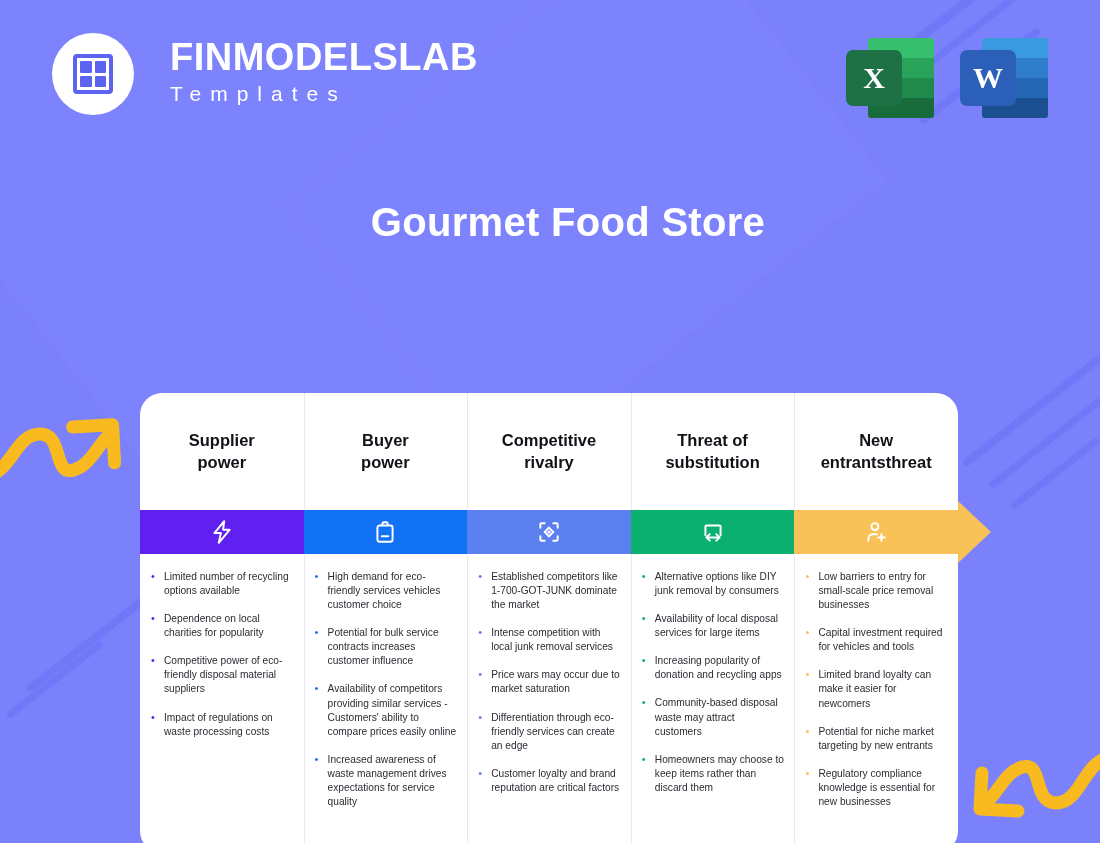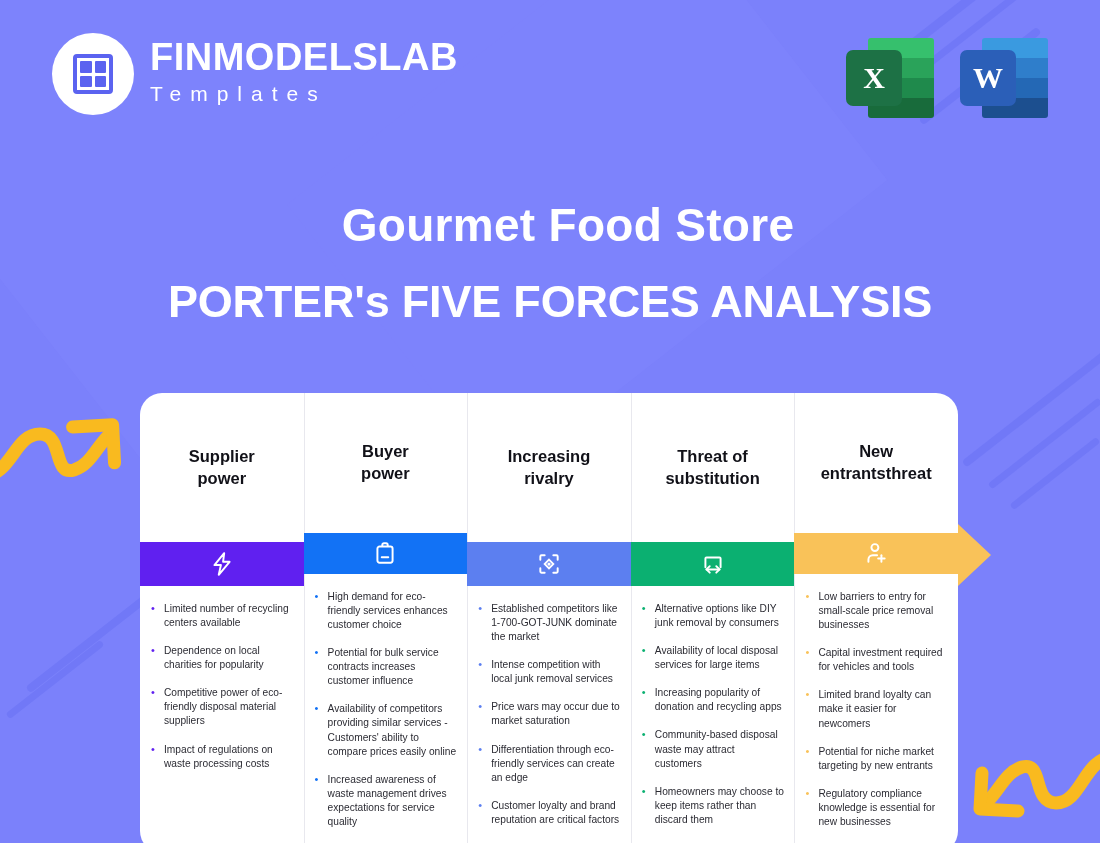--- a/index.html
+++ b/index.html
@@ -54,21 +54,21 @@
     top: 0; left: 0; right: 0;
     height: 150px;
   }
 
   .logo-block {
     position: absolute;
     left: 52px;
     top: 33px;
     display: flex;
     align-items: center;
-    gap: 16px;
+    gap: 36px;
   }
   .logo-circle {
     width: 82px;
     height: 82px;
     border-radius: 50%;
     background: #ffffff;
     display: flex;
     align-items: center;
     justify-content: center;
     flex: none;
@@ -145,21 +145,21 @@
 
   
   .titles {
     position: absolute;
     top: 198px;
     left: 0; right: 0;
     text-align: center;
   }
   .title-main {
     color: #ffffff;
-    font-size: 46px;
+    font-size: 40px;
     font-weight: 700;
     letter-spacing: 0.3px;
     line-height: 1.2;
     margin-left: 36px;
   }
   .title-sub {
     color: #ffffff;
     font-size: 45px;
     font-weight: 700;
     letter-spacing: -0.2px;
@@ -208,21 +208,21 @@
   }
   .col + .col::before {
     content: "";
     position: absolute;
     left: 0; top: 0; bottom: 0;
     width: 1px;
     background: #e8e8ee;
   }
 
   .col-head {
-    height: 149px;
+    height: 117px;
     display: flex;
     align-items: center;
     justify-content: center;
     text-align: center;
     padding: 0 6px;
   }
   .col-head span {
     color: #111118;
     font-size: 16.5px;
     font-weight: 700;
@@ -330,21 +330,20 @@
         <div style="background:#1c4f8f"></div>
       </div>
       <div class="oi-badge" style="background:#2b5fb8">W</div>
     </div>
 
   </div>
 </div>
 
 <div class="titles">
   <div class="title-main">Gourmet Food Store</div>
-  <div class="title-sub">PORTER's FIVE FORCES ANALYSIS</div>
 </div>
 
 <svg class="arrow-left" viewBox="0 0 135 80">
   <path d="M-10 72 C 20 72, 22 30, 48 30 C 72 30, 60 72, 82 66 C 98 61, 104 44, 116 32" stroke="#f9ba1f" stroke-width="13" fill="none" stroke-linecap="round"></path>
   <path d="M82 20 L122 22 L120 60" stroke="#f9ba1f" stroke-width="13" fill="none" stroke-linecap="round" stroke-linejoin="round" transform="rotate(-6 110 35)"></path>
 </svg>
 
 <svg class="arrow-right" viewBox="0 0 140 85">
   <path d="M150 14 C 120 14, 118 60, 92 60 C 68 60, 80 18, 58 24 C 42 29, 36 46, 24 58" stroke="#f9ba1f" stroke-width="13" fill="none" stroke-linecap="round"></path>
   <path d="M18 30 L16 66 L54 68" stroke="#f9ba1f" stroke-width="13" fill="none" stroke-linecap="round" stroke-linejoin="round"></path>
@@ -360,21 +359,21 @@
           <span>power</span>
         </span>
       </div>
       <div class="col-band" style="background:#6020f0">
         <svg class="band-icon" viewBox="0 0 24 24">
           <path d="M14 2 L5 13 L11 13 L9 22 L19 10 L13 10 Z" fill="none" stroke="#fff" stroke-width="1.8" stroke-linejoin="round"></path>
         </svg>
       </div>
       <div class="col-body">
         <ul class="bullets">
-          <li> Limited number of recycling centers available</li>
+          <li> Limited number of recycling options available</li>
           <li>Dependence on local charities for popularity</li>
           <li>Competitive power of eco-friendly disposal material suppliers</li>
           <li>Impact of regulations on waste processing costs</li>
         </ul>
       </div>
     </div>
 
     <div class="col c1">
       <div class="col-head">
         <span>
@@ -384,32 +383,32 @@
       </div>
       <div class="col-band" style="background:#1272f5">
         <svg class="band-icon" viewBox="0 0 24 24">
           <rect x="5" y="6" width="14" height="15" rx="2" fill="none" stroke="#fff" stroke-width="1.8"></rect>
           <path d="M9.5 6 V4.5 a1.5 1.5 0 0 1 1.5-1.5 h2 a1.5 1.5 0 0 1 1.5 1.5 V6" fill="none" stroke="#fff" stroke-width="1.8"></path>
           <line x1="9" y1="16" x2="15" y2="16" stroke="#fff" stroke-width="1.8" stroke-linecap="round"></line>
         </svg>
       </div>
       <div class="col-body">
         <ul class="bullets">
-          <li> High demand for eco-friendly services enhances customer choice</li>
+          <li> High demand for eco-friendly services vehicles customer choice</li>
           <li>Potential for bulk service contracts increases customer influence</li>
           <li>Availability of competitors providing similar services  - Customers' ability to compare prices easily online</li>
           <li>Increased awareness of waste management drives expectations for service quality</li>
         </ul>
       </div>
     </div>
 
     <div class="col c2">
       <div class="col-head">
         <span>
-          <span>Increasing</span><br>
+          <span>Competitive</span><br>
           <span>rivalry</span>
         </span>
       </div>
       <div class="col-band" style="background:#5c7ff0">
         <svg class="band-icon" viewBox="0 0 24 24">
           <path d="M4 8 V5 a1 1 0 0 1 1-1 h3" fill="none" stroke="#fff" stroke-width="1.8" stroke-linecap="round"></path>
           <path d="M16 4 h3 a1 1 0 0 1 1 1 v3" fill="none" stroke="#fff" stroke-width="1.8" stroke-linecap="round"></path>
           <path d="M20 16 v3 a1 1 0 0 1 -1 1 h-3" fill="none" stroke="#fff" stroke-width="1.8" stroke-linecap="round"></path>
           <path d="M8 20 H5 a1 1 0 0 1 -1 -1 v-3" fill="none" stroke="#fff" stroke-width="1.8" stroke-linecap="round"></path>
           <path d="M12 8 L16 12 L12 16 L8 12 Z" fill="none" stroke="#fff" stroke-width="1.7"></path>

